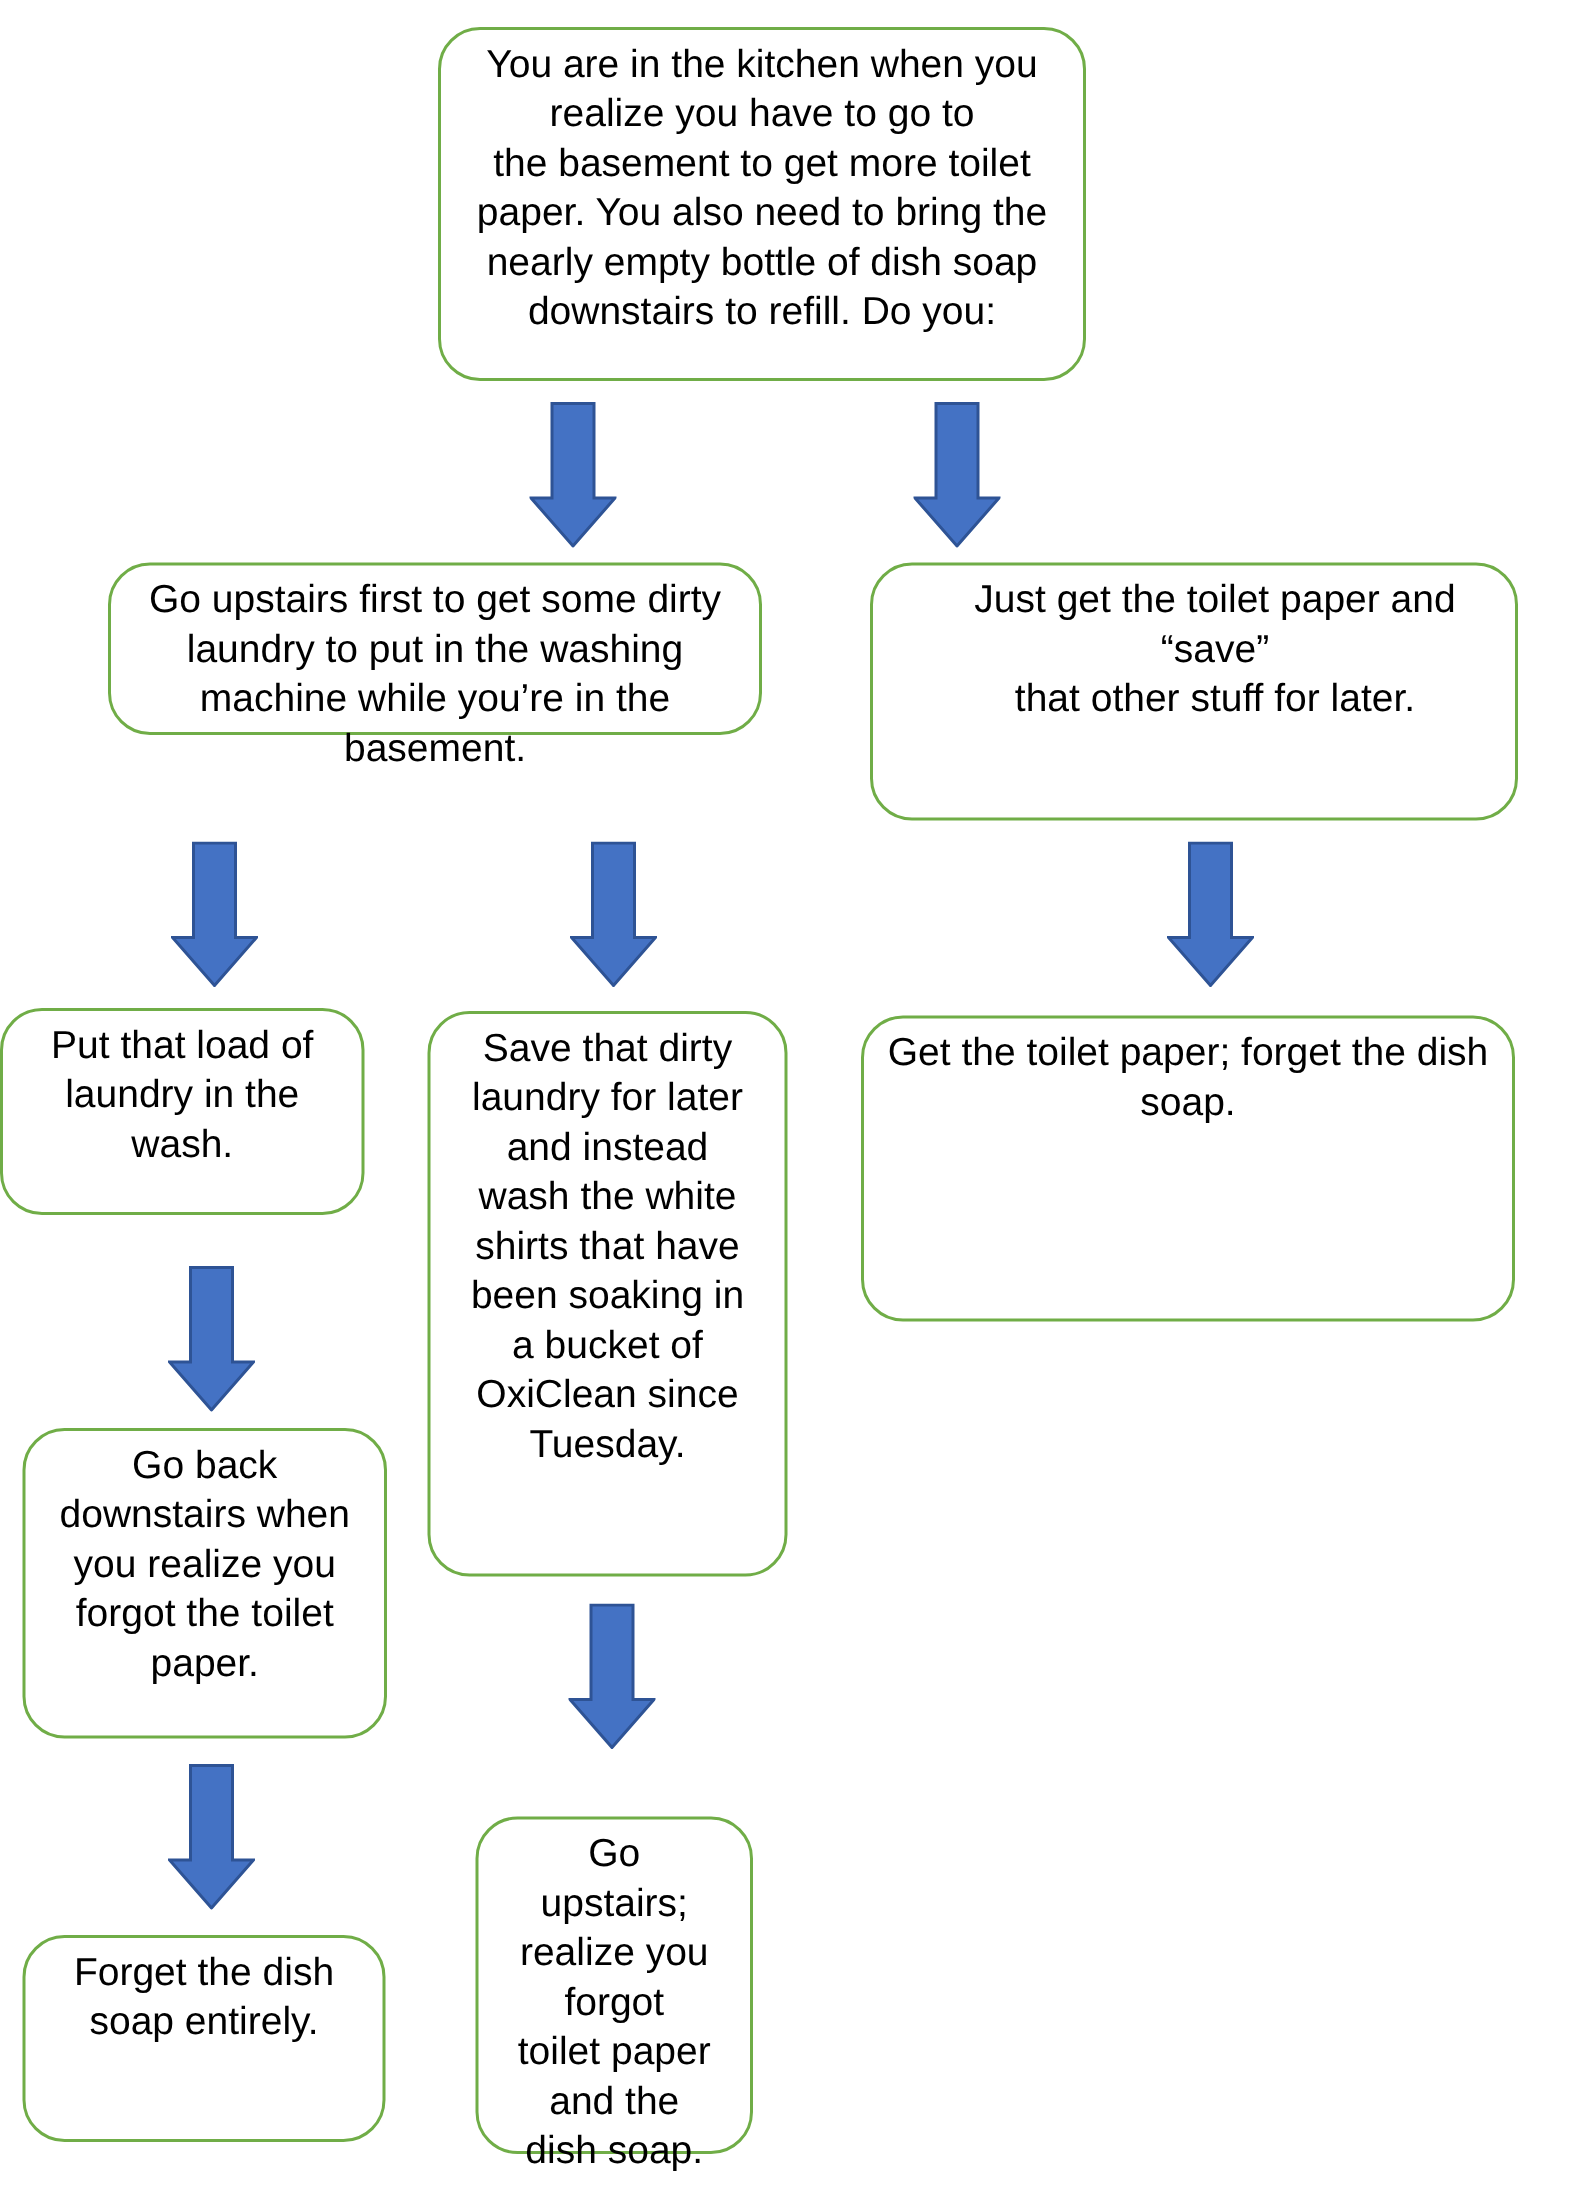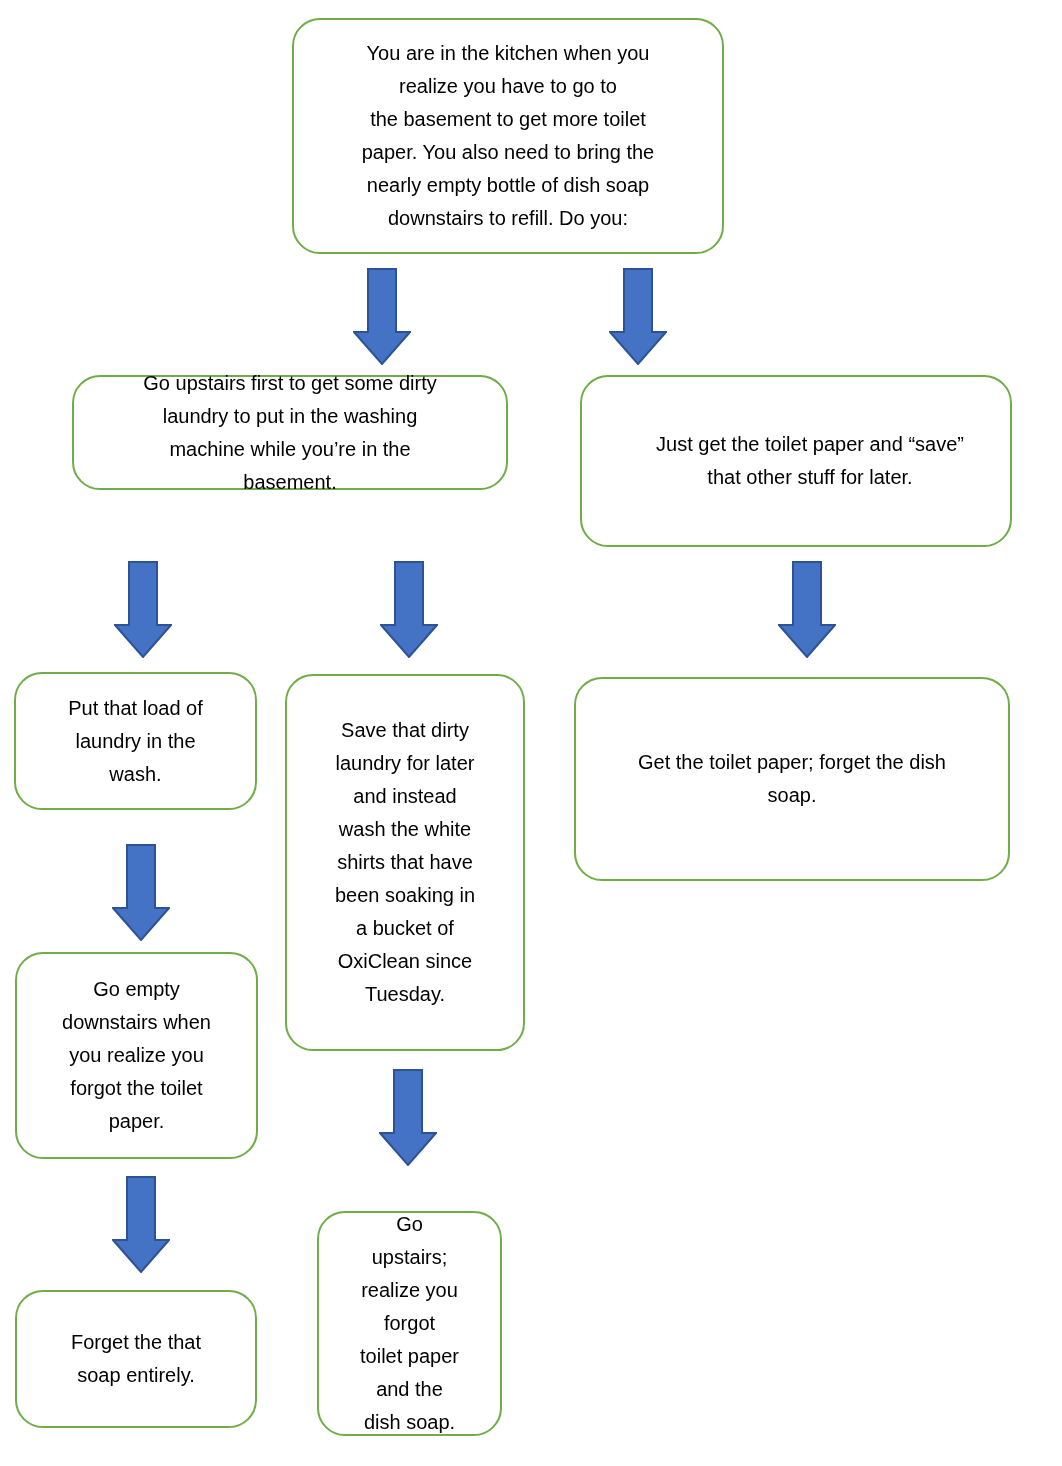--- a/index.html
+++ b/index.html
@@ -23,44 +23,44 @@
     overflow: hidden;
   }
   .node {
     position: absolute;
     box-sizing: border-box;
     border: 2.5px solid var(--box-border);
     border-radius: 28px;
     background: var(--box-fill);
     color: var(--text-color);
     display: flex;
-    align-items: center;
+    align-items: flex-start;
     justify-content: center;
     text-align: center;
     white-space: pre-line;
-    font-size: 20px;
+    font-size: 26px;
     line-height: 33px;
     padding: 6px 8px;
   }
   .arrow {
     position: absolute;
     width: 58px;
     height: 97px;
   }
   .arrow polygon {
     fill: var(--arrow-fill);
     stroke: var(--arrow-border);
     stroke-width: 2;
     stroke-linejoin: miter;
   }
   
   .n-start        { left: 292px; top: 18px;   width: 432px; height: 236px; }
   .n-upstairs     { left: 72px;  top: 375px;  width: 436px; height: 115px; }
   .n-justtp       { left: 580px; top: 375px;  width: 432px; height: 172px; padding-left: 36px; }
-  .n-putload      { left: 14px;  top: 672px;  width: 243px; height: 138px; }
+  .n-putload      { left: 0;  top: 672px;  width: 243px; height: 138px; }
   .n-savelaundry  { left: 285px; top: 674px;  width: 240px; height: 377px; }
   .n-gettp        { left: 574px; top: 677px;  width: 436px; height: 204px; }
   .n-goback       { left: 15px;  top: 952px;  width: 243px; height: 207px; }
   .n-forgetsoap   { left: 15px;  top: 1290px; width: 242px; height: 138px; }
   .n-goupstairs   { left: 317px; top: 1173px; width: 185px; height: 225px; margin-top: 38px; }
   
   .a1 { left: 353px; top: 268px; }
   .a2 { left: 609px; top: 268px; }
   .a3 { left: 114px; top: 561px; }
   .a4 { left: 380px; top: 561px; }
@@ -112,29 +112,29 @@
 OxiClean since
 Tuesday.</span>
   </div>
 
   <div class="node n-gettp">
     <span>Get the toilet paper; forget the dish
 soap.</span>
   </div>
 
   <div class="node n-goback">
-    <span>Go empty
+    <span>Go back
 downstairs when
 you realize you
 forgot the toilet
 paper.</span>
   </div>
 
   <div class="node n-forgetsoap">
-    <span>Forget the that
+    <span>Forget the dish
 soap entirely.</span>
   </div>
 
   <div class="node n-goupstairs">
     <span>Go
 upstairs;
 realize you
 forgot
 toilet paper
 and the

